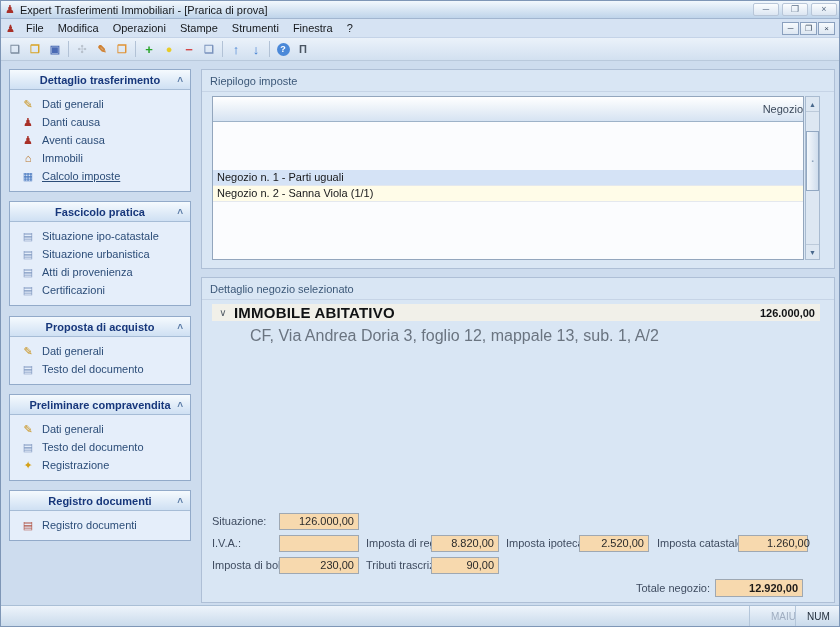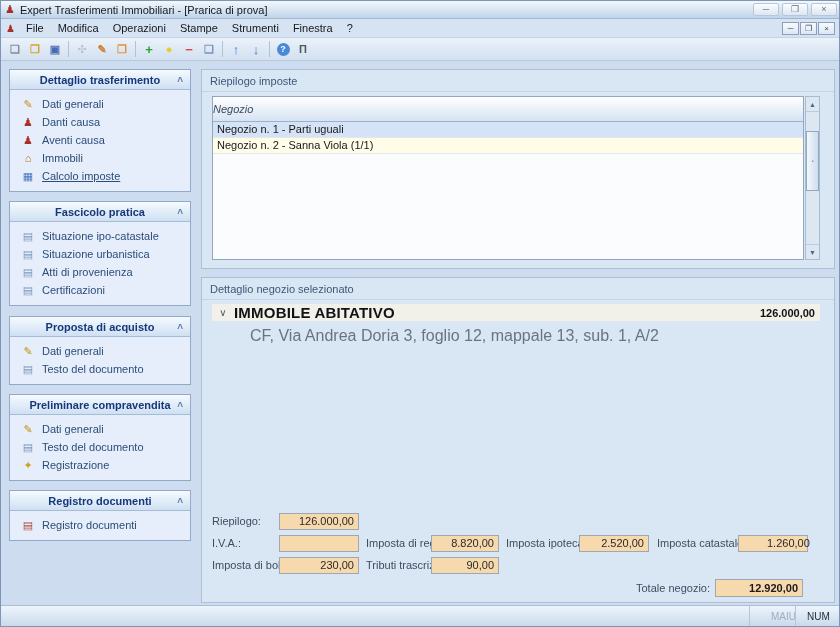--- a/index.html
+++ b/index.html
@@ -54,26 +54,26 @@
     font-size:11px; color:#2c4d78; }
   .p-item .ic { width:14px; font-size:11px; text-align:center; }
   .p-item.active .lbl { text-decoration:underline; }
   
   .groupbox { position:absolute; left:200px; width:634px; background:#d9e6f4; border:1px solid #aebfd6; }
   .gb-header { height:22px; line-height:22px; padding-left:8px; font-size:11px; color:#3c5878;
     border-bottom:1px solid #c6d4e6; }
   #group-riepilogo { top:8px; height:200px; }
   .lv { position:absolute; left:10px; top:26px; width:592px; height:164px;
     background:#fbfcfe; border:1px solid #93a6bd; }
-  .lv-header { height:25px; line-height:25px; text-align:left;
+  .lv-header { height:25px; line-height:25px; text-align:right;
     background:linear-gradient(#ffffff,#d6e3f2); border-bottom:1px solid #9db2c8;
-    color:#3c4a5c; font-size:11px;font-style:italic; }
+    color:#3c4a5c; font-size:11px; }
   .lv-row { height:16px; line-height:15px; padding-left:4px; font-size:11px; color:#17181a;
     border-bottom:1px solid #e4e8ee; }
-  .lv-row.sel { background:#d5e3f6; }
+  .lv-row.sel { background:#d5e3f6;margin-top:48px; }
   .lv-row.alt { background:#fffce8; }
   .scrollbar { position:absolute; left:603px; top:26px; width:15px; height:164px;
     background:#dde7f2; border:1px solid #a9bbd0; }
   .sb-arrow { position:absolute; left:0; width:13px; height:15px; text-align:center;
     font-size:7px; color:#49688c; line-height:15px; }
   .sb-up { top:0; border-bottom:1px solid #bccada; }
   .sb-down { bottom:0; border-top:1px solid #bccada; }
   .sb-thumb { position:absolute; left:0; top:34px; width:13px; height:60px;
     background:linear-gradient(90deg,#f4f8fc,#cfdded); border:1px solid #92a8c2;
     display:flex; align-items:center; justify-content:center; color:#8aa0ba; font-size:6px; }
@@ -276,21 +276,21 @@
     <div class="groupbox" id="group-dettaglio">
       <div class="gb-header">Dettaglio negozio selezionato</div>
 
       <div class="expander">
         <span class="exp-chevron">∨</span>
         <span class="exp-title">IMMOBILE ABITATIVO</span>
         <span class="exp-amount">126.000,00</span>
       </div>
       <div class="exp-desc">CF, Via Andrea Doria 3, foglio 12, mappale 13, sub. 1, A/2</div>
 
-      <span class="fld-label" style="left:10px; top:235px;">Riepilogo:</span>
+      <span class="fld-label" style="left:10px; top:235px;">Situazione:</span>
       <span class="fld" style="left:77px; top:235px; width:80px;">126.000,00</span>
 
       <span class="fld-label" style="left:10px; top:257px;">I.V.A.:</span>
       <span class="fld" style="left:77px; top:257px; width:80px;"></span>
       <span class="fld-label" style="left:164px; top:257px;">Imposta di registro:</span>
       <span class="fld" style="left:229px; top:257px; width:68px;">8.820,00</span>
       <span class="fld-label" style="left:304px; top:257px;">Imposta ipotecaria:</span>
       <span class="fld" style="left:377px; top:257px; width:70px;">2.520,00</span>
       <span class="fld-label" style="left:455px; top:257px;">Imposta catastale:</span>
       <span class="fld" style="left:536px; top:257px; width:70px;padding-left:28px;">1.260,00</span>

